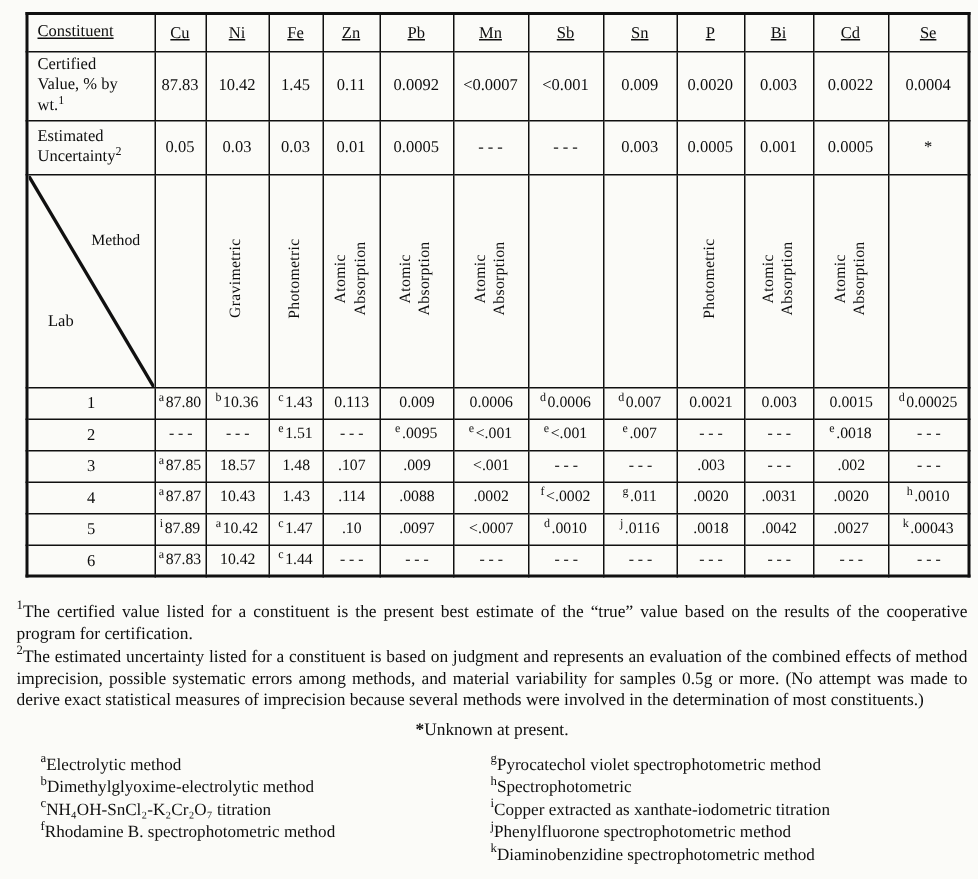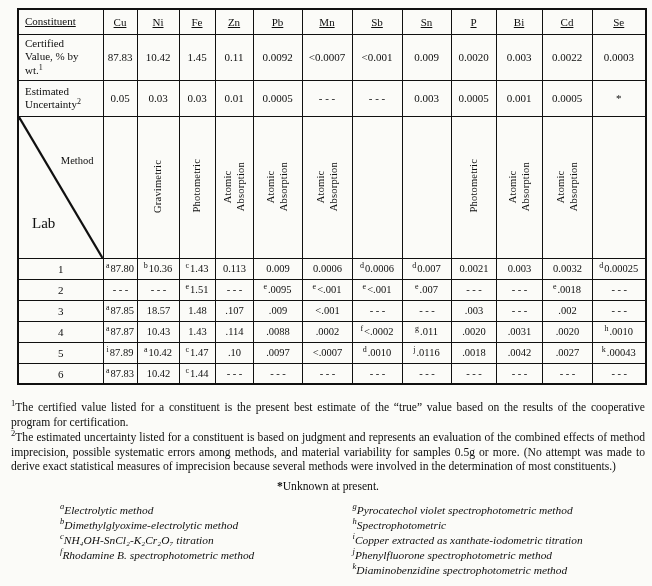--- a/index.html
+++ b/index.html
@@ -47,21 +47,21 @@
     vertical-align: 4px;
     margin-right: 1px;
   }
   .val { font-size: 10.5px; }
   .head-val { font-size: 11px; }
 
   
   .diag-cell { position: relative; padding: 0 !important; }
   .diag-cell svg { position: absolute; left: 0; top: 0; width: 100%; height: 100%; display: block; }
   .diag-method { position: absolute; right: 9px; top: 38px; font-size: 10.5px; }
-  .diag-lab    { position: absolute; left: 13px; bottom: 26px; font-size: 15px; }
+  .diag-lab    { position: absolute; left: 13px; bottom: 38px; font-size: 11px; }
 
   
   .rot {
     display: inline-block;
     writing-mode: vertical-rl;
     transform: rotate(180deg);
     white-space: pre-line;
     line-height: 1.25;
     font-size: 10.5px;
     letter-spacing: 0.2px;
@@ -82,24 +82,23 @@
   }
   .footnotes p { margin: 0 0 1px 0; }
   .fn-just { text-align: justify; }
   .fn-sup { font-size: 8.5px; vertical-align: 5px; line-height: 0; }
   .fn-unknown { margin-top: 5px !important; text-align: center; }
   .fn-unknown b { font-weight: 700; }
 
   .method-key {
     display: flex;
     margin-top: 8px;
-    margin-left: 49px;
+    margin-left: 16px;
     font-size: 11.4px;
     line-height: 1.33;
-    font-style: italic;
   }
   .method-key .key-col-left  { width: 300px; }
   .method-key .key-col-right { width: 300px; }
   .method-key p { margin: 0; }
 </style>
 </head>
 <body>
 
 <div class="page">
 
@@ -172,21 +171,21 @@
             <td class="head-val">&lt;0.001</td>
 
             <td class="head-val">0.009</td>
 
             <td class="head-val">0.0020</td>
 
             <td class="head-val">0.003</td>
 
             <td class="head-val">0.0022</td>
 
-            <td class="head-val">0.0003</td>
+            <td class="head-val">0.0004</td>
           </tr>
 
         <tr class="r-unc">
           <td class="label-cell">
             <span>Estimated</span><br>
             <span>Uncertainty</span><span class="sup">2</span>
           </td>
 
             <td class="head-val">0.05</td>
 
@@ -260,21 +259,21 @@
             <td class="cell"><span class="sup">a</span><span class="val">87.80</span></td>
             <td class="cell"><span class="sup">b</span><span class="val">10.36</span></td>
             <td class="cell"><span class="sup">c</span><span class="val">1.43</span></td>
             <td class="cell"><span class="sup"></span><span class="val">0.113</span></td>
             <td class="cell"><span class="sup"></span><span class="val">0.009</span></td>
             <td class="cell"><span class="sup"></span><span class="val">0.0006</span></td>
             <td class="cell"><span class="sup">d</span><span class="val">0.0006</span></td>
             <td class="cell"><span class="sup">d</span><span class="val">0.007</span></td>
             <td class="cell"><span class="sup"></span><span class="val">0.0021</span></td>
             <td class="cell"><span class="sup"></span><span class="val">0.003</span></td>
-            <td class="cell"><span class="sup"></span><span class="val">0.0032</span></td>
+            <td class="cell"><span class="sup"></span><span class="val">0.0015</span></td>
             <td class="cell"><span class="sup">d</span><span class="val">0.00025</span></td>
           </tr>
 
           <tr>
             <td class="lab-num">2</td>
             <td class="cell"><span class="sup"></span><span class="val">- - -</span></td>
             <td class="cell"><span class="sup"></span><span class="val">- - -</span></td>
             <td class="cell"><span class="sup">e</span><span class="val">1.51</span></td>
             <td class="cell"><span class="sup"></span><span class="val">- - -</span></td>
             <td class="cell"><span class="sup">e</span><span class="val">.0095</span></td>

